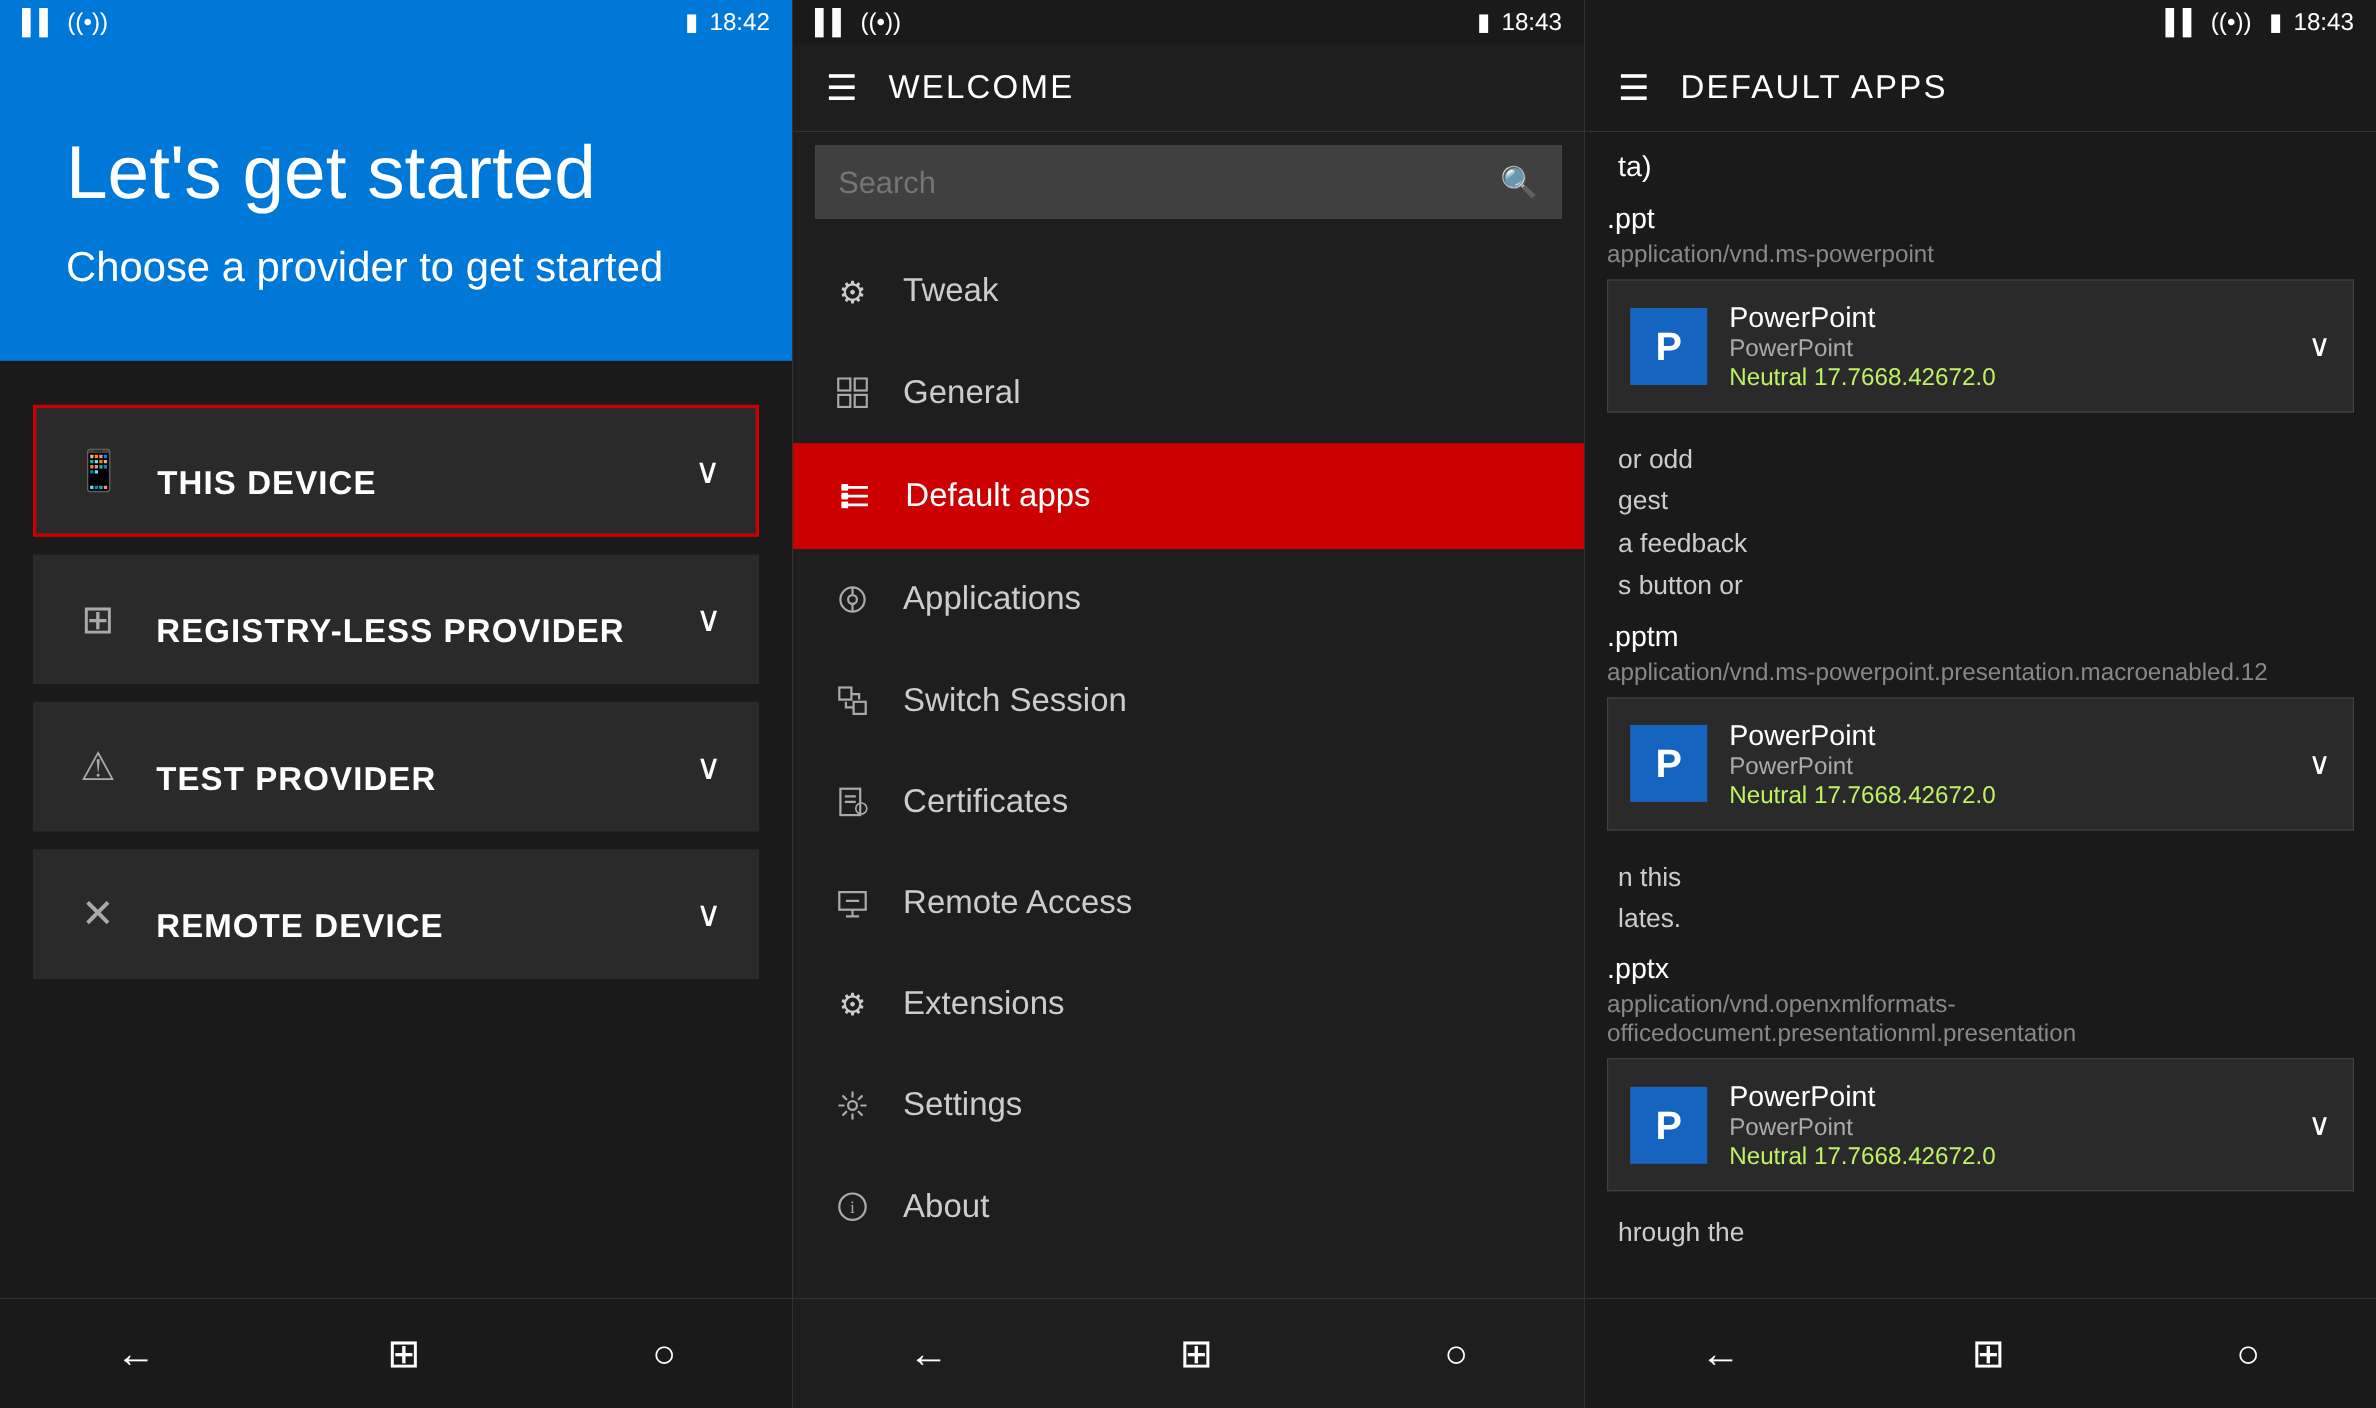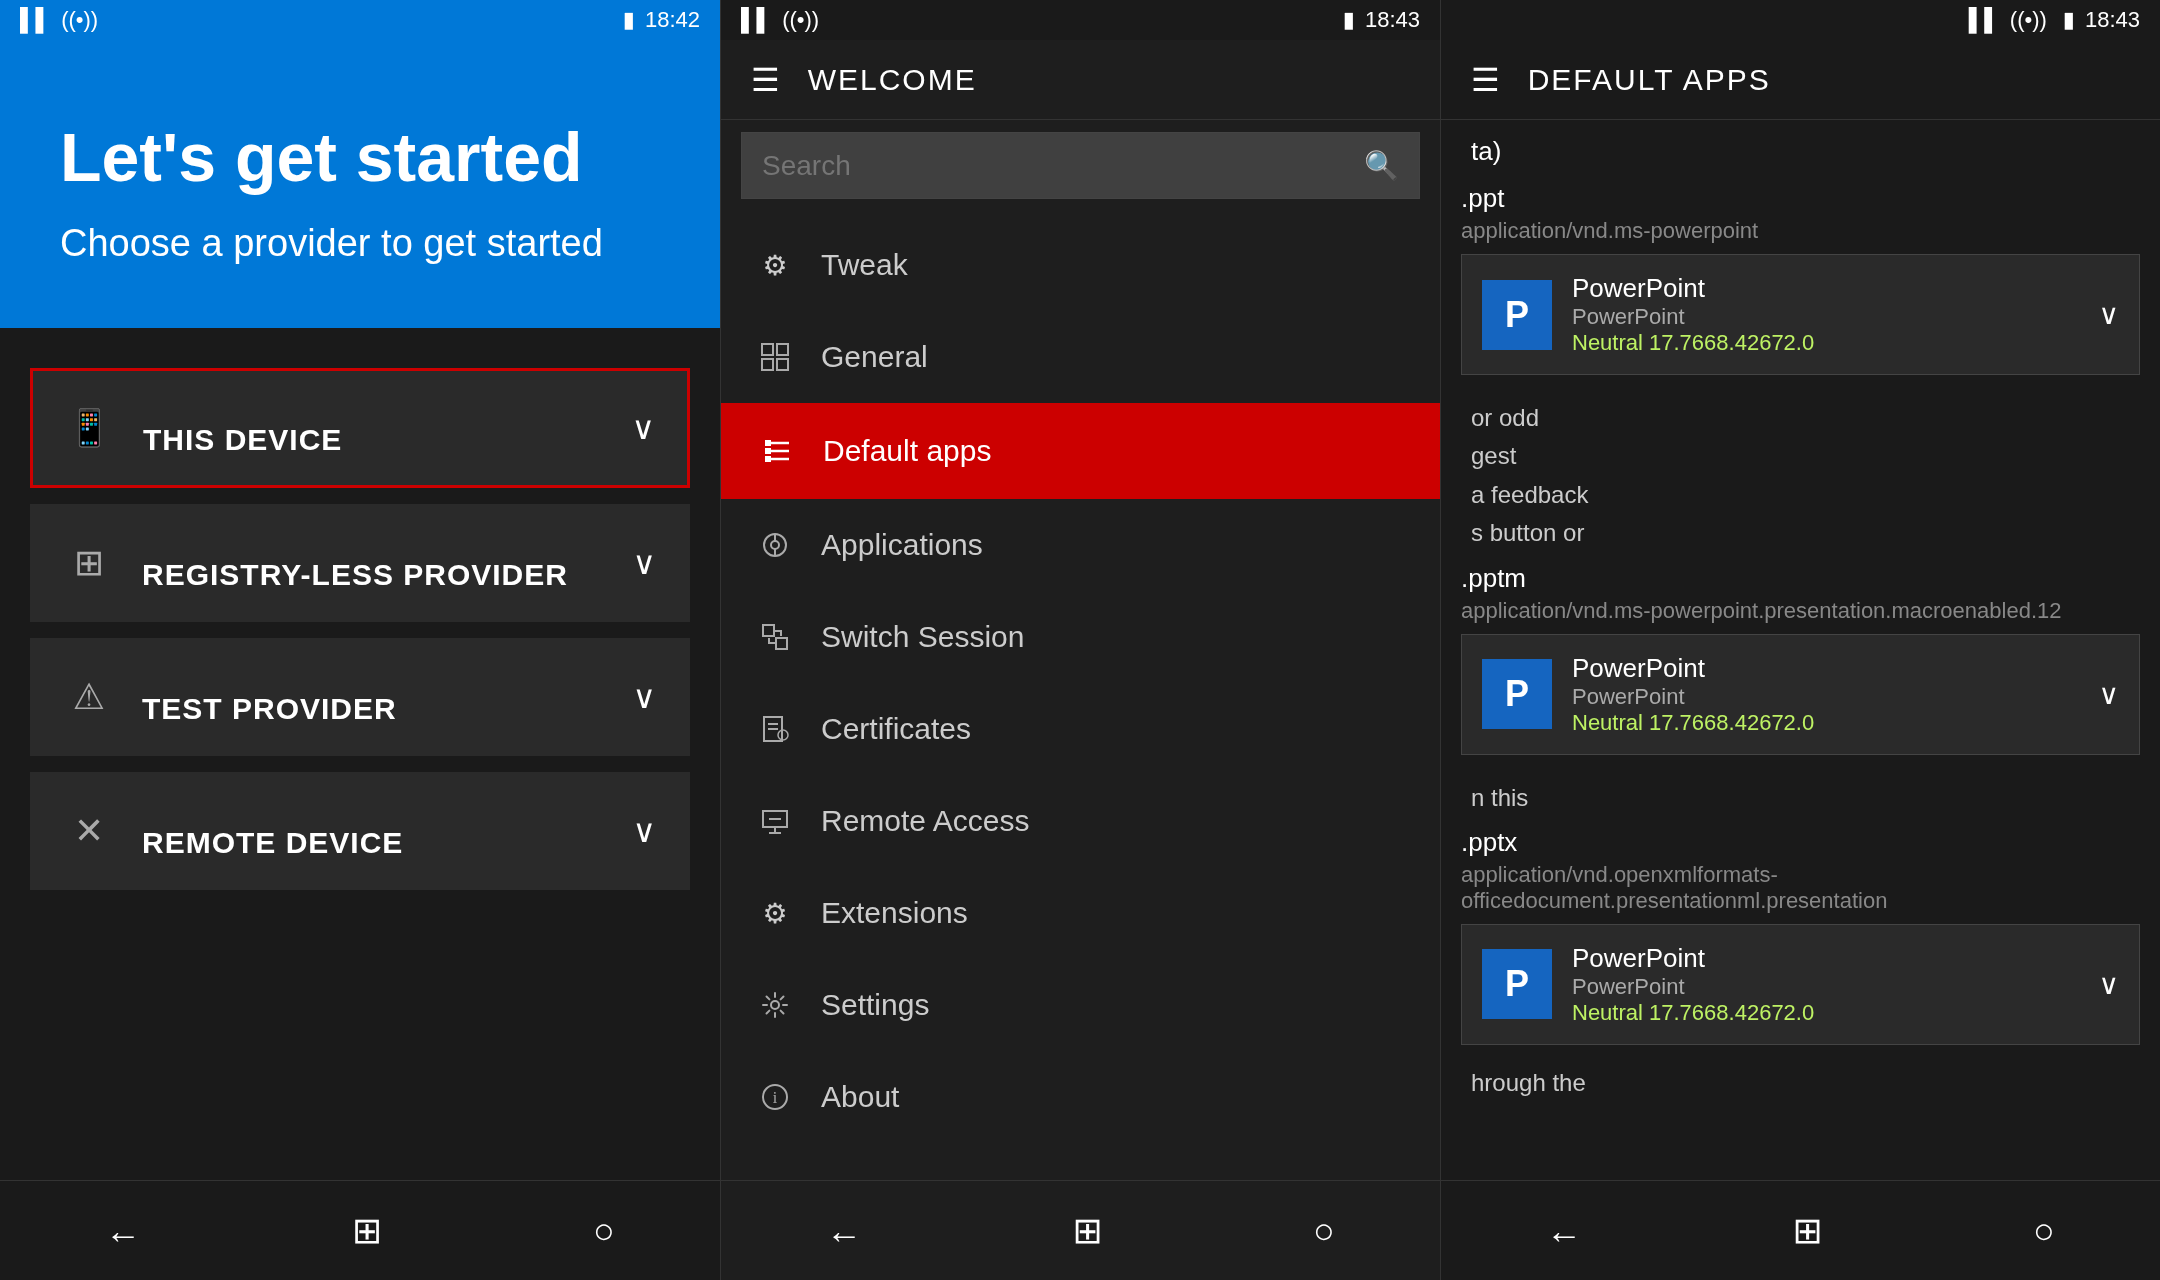--- a/index.html
+++ b/index.html
@@ -23,21 +23,21 @@
       position: relative;
     }
     .panel1-header {
       background: #0078d7;
       padding: 80px 60px 60px;
       flex: 0 0 auto;
     }
     .panel1-title {
       color: #fff;
       font-size: 68px;
-      font-weight: 700;
+      font-weight: 400;
       margin-bottom: 24px;
       line-height: 1.1;
     }
     .panel1-subtitle {
       color: #fff;
       font-size: 38px;
       font-weight: 300;
       line-height: 1.3;
     }
     .panel1-body {
@@ -563,20 +563,21 @@
           <span class="app-name">PowerPoint</span>
           <span class="app-sub">PowerPoint</span>
           <span class="app-version">Neutral 17.7668.42672.0</span>
         </div>
         <span class="app-chevron">∨</span>
       </div>
     </div>
 
     <div style="color: #ccc; font-size: 24px; padding: 0 10px 10px; line-height: 1.6;">
       <div>n this</div>
+      <div>lates.</div>
     </div>
 
     <div class="ext-section">
       <div class="ext-label">.pptx</div>
       <div class="ext-mime">application/vnd.openxmlformats-officedocument.presentationml.presentation</div>
       <div class="app-card">
         <div class="app-icon-box">
           <span class="app-icon-letter">P</span>
         </div>
         <div class="app-info">

